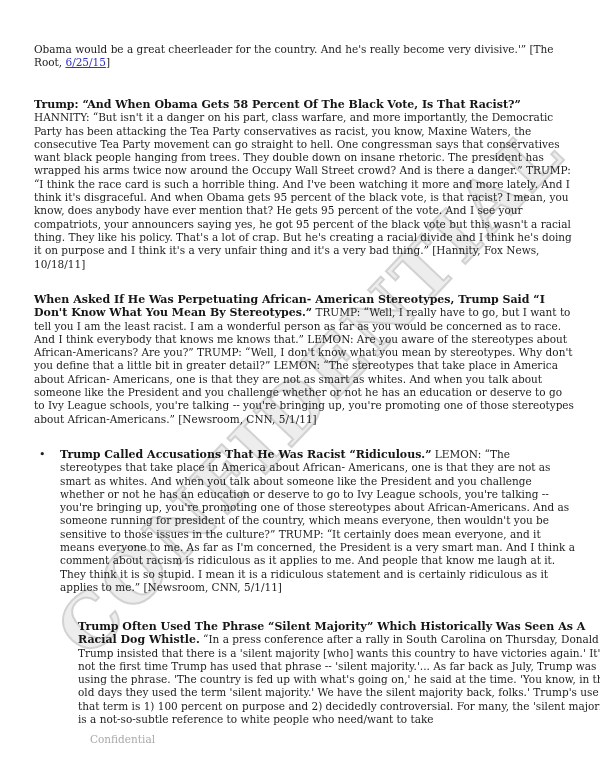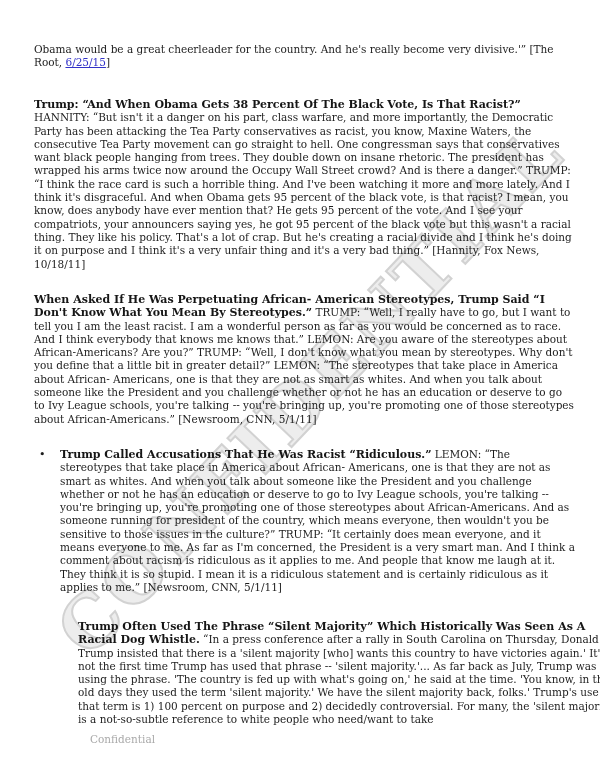--- a/index.html
+++ b/index.html
@@ -101,21 +101,21 @@
 </head>
 <body>
 
 <div class="page">
 
   <div class="watermark">CONFIDENTIAL</div>
 
   <div class="block" id="blk-intro"><span class="body-text">Obama would be a great cheerleader for the country. And he's really become very divisive.'” [The Root, </span><a class="doclink" href="#">6/25/15</a><span class="body-text">]</span></div>
 
   <div class="block" id="blk-bv">
-    <div class="heading">Trump: “And When Obama Gets 38 Percent Of The Black Vote, Is That Racist?”</div>
+    <div class="heading">Trump: “And When Obama Gets 58 Percent Of The Black Vote, Is That Racist?”</div>
     <div class="body-text">HANNITY: “But isn't it a danger on his part, class warfare, and more importantly, the Democratic Party has been attacking the Tea Party conservatives as racist, you know, Maxine Waters, the consecutive Tea Party movement can go straight to hell. One congressman says that conservatives want black people hanging from trees. They double down on insane rhetoric. The president has wrapped his arms twice now around the Occupy Wall Street crowd? And is there a danger.” TRUMP: “I think the race card is such a horrible thing. And I've been watching it more and more lately. And I think it's disgraceful. And when Obama gets 95 percent of the black vote, is that racist? I mean, you know, does anybody have ever mention that? He gets 95 percent of the vote. And I see your compatriots, your announcers saying yes, he got 95 percent of the black vote but this wasn't a racial thing. They like his policy. That's a lot of crap. But he's creating a racial divide and I think he's doing it on purpose and I think it's a very unfair thing and it's a very bad thing.” [Hannity, Fox News, 10/18/11]</div>
   </div>
 
   <div class="block" id="blk-st"><span class="runin-heading">When Asked If He Was Perpetuating African- American Stereotypes, Trump Said “I Don't Know What You Mean By Stereotypes.”</span><span class="body-text"> TRUMP: “Well, I really have to go, but I want to tell you I am the least racist. I am a wonderful person as far as you would be concerned as to race. And I think everybody that knows me knows that.” LEMON: Are you aware of the stereotypes about African-Americans? Are you?” TRUMP: “Well, I don't know what you mean by stereotypes. Why don't you define that a little bit in greater detail?” LEMON: “The stereotypes that take place in America about African- Americans, one is that they are not as smart as whites. And when you talk about someone like the President and you challenge whether or not he has an education or deserve to go to Ivy League schools, you're talking -- you're bringing up, you're promoting one of those stereotypes about African-Americans.” [Newsroom, CNN, 5/1/11]</span></div>
 
   <div class="block bullet-block" id="blk-rid">
     <span class="bullet-marker">•</span><span class="runin-heading">Trump Called Accusations That He Was Racist “Ridiculous.”</span><span class="body-text"> LEMON: “The stereotypes that take place in America about African- Americans, one is that they are not as smart as whites. And when you talk about someone like the President and you challenge whether or not he has an education or deserve to go to Ivy League schools, you're talking -- you're bringing up, you're promoting one of those stereotypes about African-Americans. And as someone running for president of the country, which means everyone, then wouldn't you be sensitive to those issues in the culture?” TRUMP: “It certainly does mean everyone, and it means everyone to me. As far as I'm concerned, the President is a very smart man. And I think a comment about racism is ridiculous as it applies to me. And people that know me laugh at it. They think it is so stupid. I mean it is a ridiculous statement and is certainly ridiculous as it applies to me.” [Newsroom, CNN, 5/1/11]</span>
   </div>
 
   <div class="block" id="blk-sm"><span class="runin-heading">Trump Often Used The Phrase “Silent Majority” Which Historically Was Seen As A Racial Dog Whistle.</span><span class="body-text">  “In a press conference after a rally in South Carolina on Thursday, Donald Trump insisted that there is a 'silent majority [who] wants this country to have victories again.' It's not the first time Trump has used that phrase -- 'silent majority.'... As far back as July, Trump was using the phrase. 'The country is fed up with what's going on,' he said at the time. 'You know, in the old days they used the term 'silent majority.' We have the silent majority back, folks.' Trump's use of that term is 1) 100 percent on purpose and 2) decidedly controversial. For many, the 'silent majority' is a not-so-subtle reference to white people who need/want to take</span></div>

